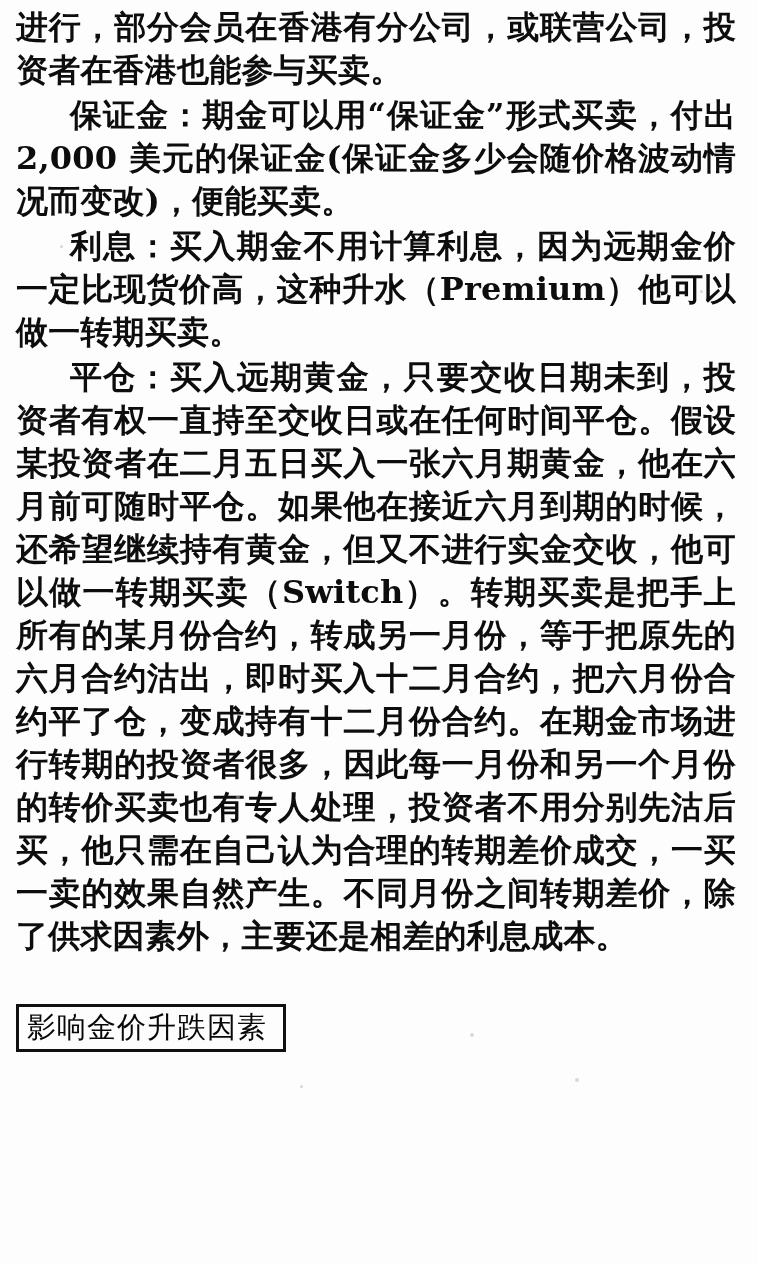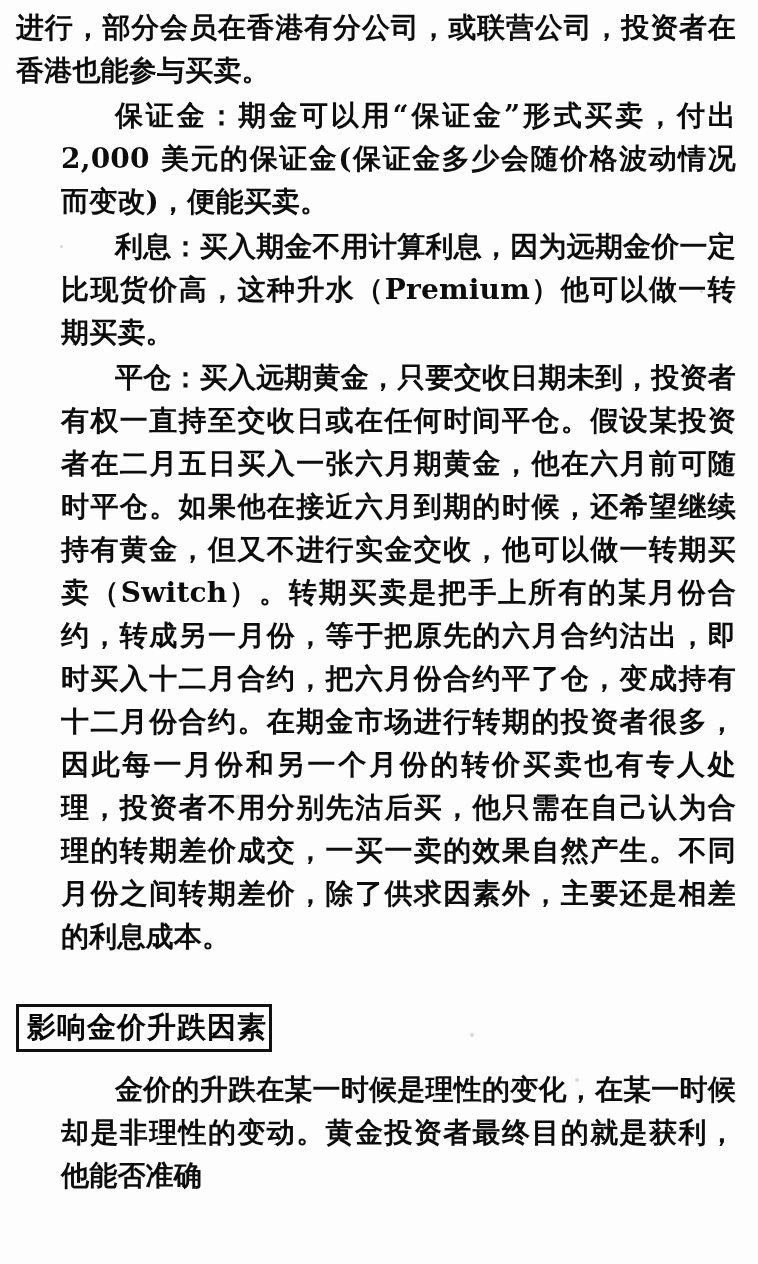--- a/index.html
+++ b/index.html
@@ -16,45 +16,44 @@
   }
   .page {
     position: relative;
     width: 758px;
     height: 1264px;
     box-sizing: border-box;
     padding: 6px 22px 0 16px;
     background: #fdfdfd;
   }
   .para {
-    font-size: 28px;
+    font-size: 32px;
     line-height: 43px;
     text-align: justify;
     text-justify: inter-ideograph;
     letter-spacing: 0.2px;
     margin: 0 0 2px 0;
     font-weight: 600;
     color: #0d0d0d;
   }
   .indent {
     text-indent: 54px;
-    margin-left: 45px;
   }
   .para-tight {
     margin-bottom: 0;
   }
   .section-head {
     display: inline-block;
     margin-top: 46px;
     margin-bottom: 10px;
-    padding: 3px 2px 5px 8px;
+    padding: 3px 16px 5px 8px;
     border: 3px solid #101010;
     font-size: 29px;
     line-height: 34px;
-    font-weight: 700;
+    font-weight: 400;
     letter-spacing: 1px;
     color: #080808;
     font-family: "DejaVu Sans", "Liberation Sans", sans-serif;
   }
   .spacer-after-head {
     height: 6px;
   }
   
   .speck {
     position: absolute;
@@ -70,21 +69,20 @@
 <div class="page">
 
   <p class="para">进行，部分会员在香港有分公司，或联营公司，投资者在香港也能参与买卖。</p>
   <p class="para indent">保证金：期金可以用“保证金”形式买卖，付出 2,000 美元的保证金(保证金多少会随价格波动情况而变改)，便能买卖。</p>
   <p class="para indent">利息：买入期金不用计算利息，因为远期金价一定比现货价高，这种升水（Premium）他可以做一转期买卖。</p>
   <p class="para indent para-tight">平仓：买入远期黄金，只要交收日期未到，投资者有权一直持至交收日或在任何时间平仓。假设某投资者在二月五日买入一张六月期黄金，他在六月前可随时平仓。如果他在接近六月到期的时候，还希望继续持有黄金，但又不进行实金交收，他可以做一转期买卖（Switch）。转期买卖是把手上所有的某月份合约，转成另一月份，等于把原先的六月合约沽出，即时买入十二月合约，把六月份合约平了仓，变成持有十二月份合约。在期金市场进行转期的投资者很多，因此每一月份和另一个月份的转价买卖也有专人处理，投资者不用分别先沽后买，他只需在自己认为合理的转期差价成交，一买一卖的效果自然产生。不同月份之间转期差价，除了供求因素外，主要还是相差的利息成本。</p>
 
   <div class="section-head">影响金价升跌因素</div>
   <div class="spacer-after-head"></div>
 
-  <p class="para indent">金价的升跌在某一时候是理性的变化，在某一时候却是非理性的变动。黄金投资者最终目的就是获利，他能否准确</p>
 
   <span class="speck" style="left:236px; top:795px; width:4px; height:4px;"></span>
   <span class="speck" style="left:588px; top:812px; width:4px; height:4px;"></span>
   <span class="speck" style="left:470px; top:1033px; width:4px; height:4px;"></span>
   <span class="speck" style="left:575px; top:1078px; width:4px; height:4px;"></span>
   <span class="speck" style="left:300px; top:1085px; width:3px; height:3px;"></span>
   <span class="speck" style="left:700px; top:290px; width:3px; height:3px;"></span>
   <span class="speck" style="left:60px; top:245px; width:3px; height:3px;"></span>
 
 </div>

